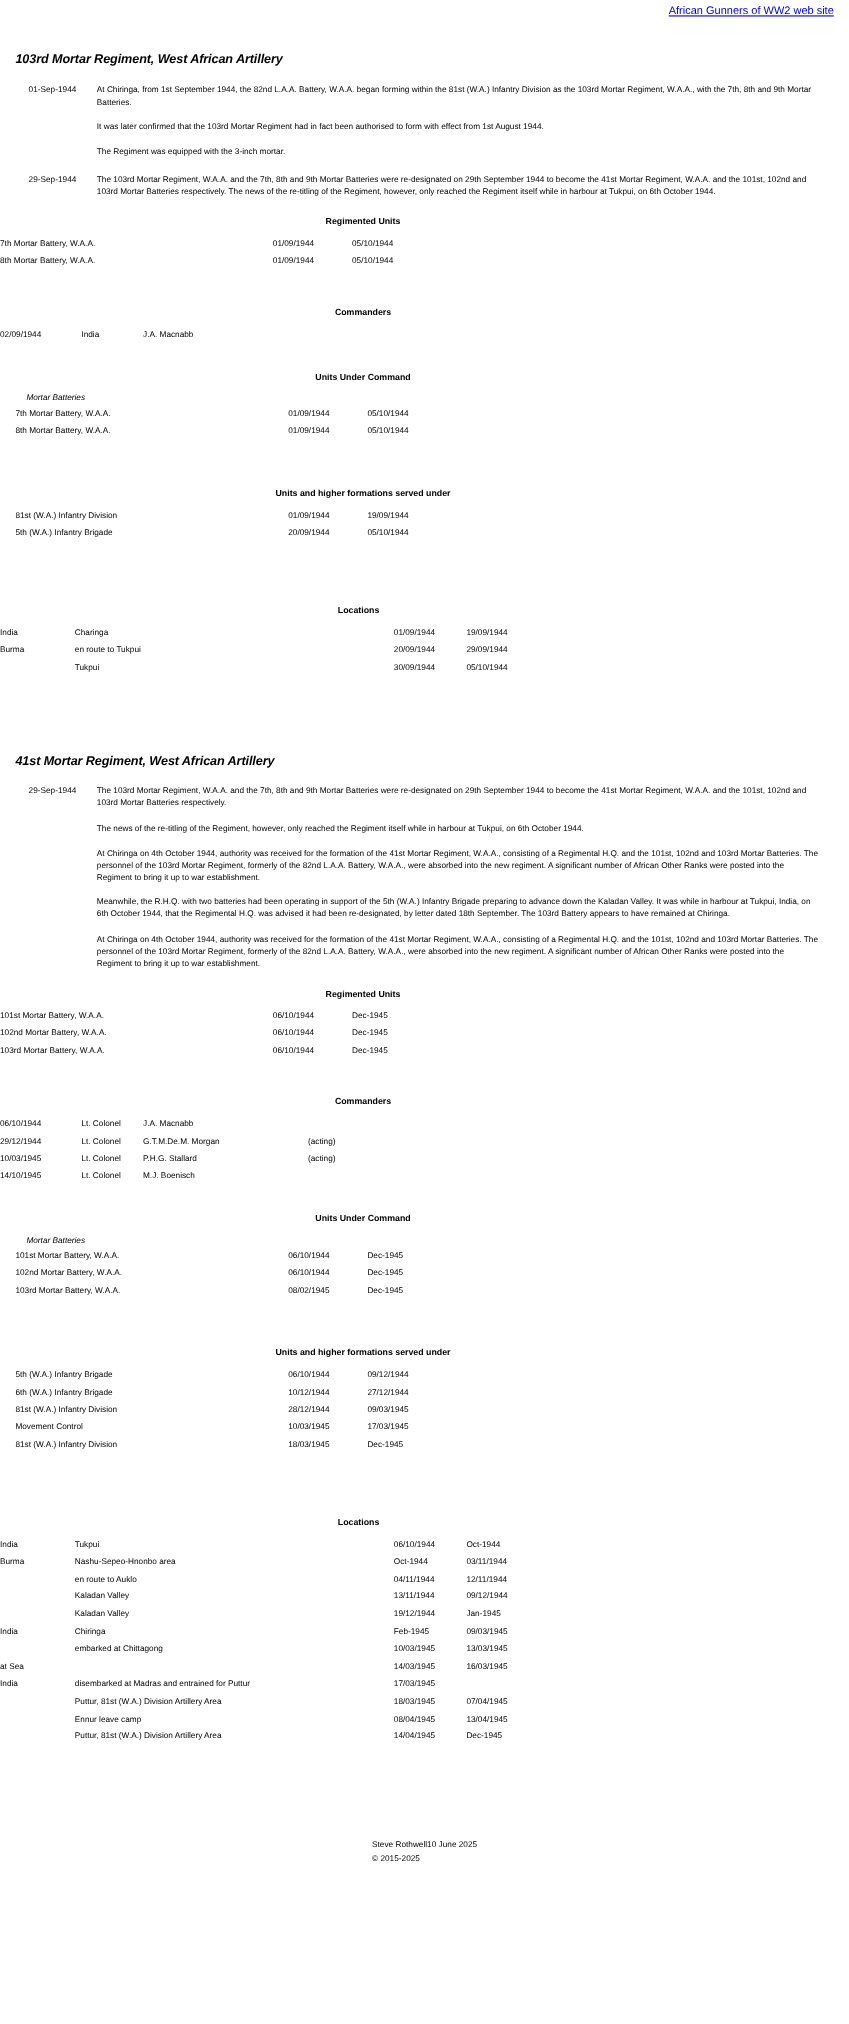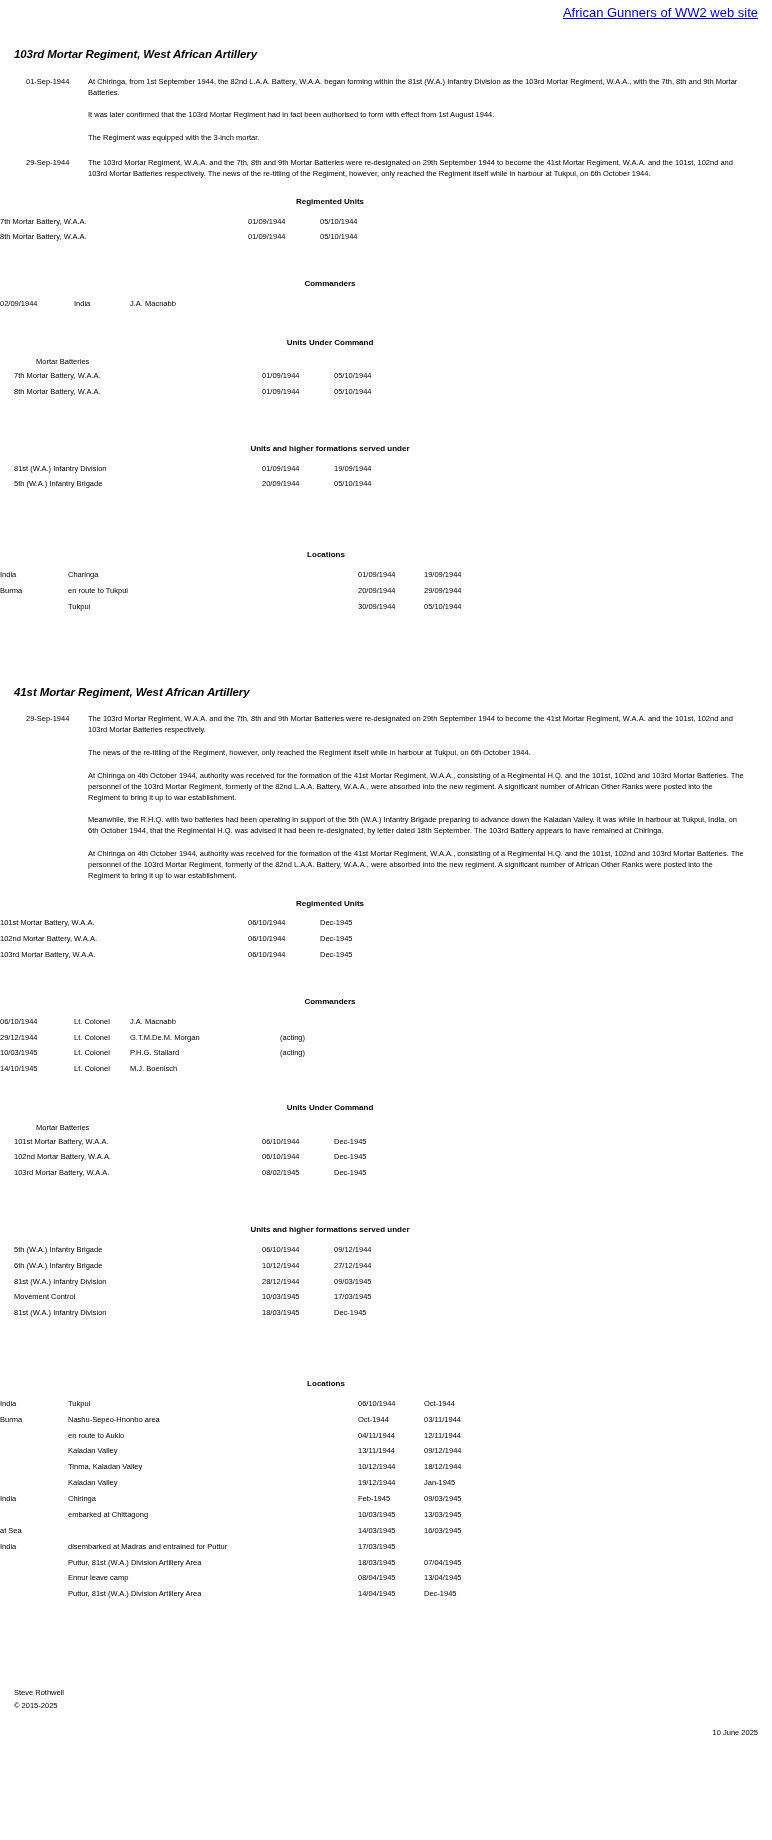--- a/index.html
+++ b/index.html
@@ -25,21 +25,21 @@
 
   
   .toplink-row {
     text-align: right;
     padding: 4px 14px 0 0;
     height: 14px;
   }
   .toplink {
     color: #0000cc;
     text-decoration: underline;
-    font-size: 13px;
+    font-size: 10px;
     cursor: pointer;
     margin-top: 15px;
   }
 
   
   h1.regiment-title {
     font-size: 11.5px;
     font-weight: bold;
     font-style: italic;
     margin: 28px 0 0 14px;
@@ -93,22 +93,23 @@
 
   
   .units-table {
     margin-left: 38px;
   }
   .units-table td.name { width: 248px; }
   .units-table td.from { width: 72px; }
   .units-table td.to   { width: 80px; }
 
   .group-label {
-    margin-left: 36px;
+    margin-left: 24px;
     padding: 2px 0 1px 0;
+    font-style: italic;
   }
   .indent-row td.name { padding-left: 14px; }
 
   
   .cmd-table {
     margin-left: 148px;
   }
   .cmd-table td.date { width: 74px; }
   .cmd-table td.rank { width: 56px; }
   .cmd-table td.cname { width: 150px; }
@@ -124,27 +125,27 @@
   .loc-table td.to      { width: 70px; }
 
   .spacer-lg { height: 26px; }
   .spacer-md { height: 16px; }
   .spacer-sm { height: 8px; }
   .spacer-xl { height: 40px; }
 
   
   .footer {
     display: flex;
-    justify-content: space-between;
+    justify-content: center;
     padding: 0 14px 0 14px;
     margin-top: 44px;
     font-size: 7.5px;
   }
   .footer-left div { padding: 1px 0; }
-  .footer-right { padding-top: 1px; margin-top: 40px; }
+  .footer-right { padding-top: 1px; }
 </style>
 </head>
 <body>
 
 <div class="page">
 
   <div class="toplink-row">
     <a class="toplink" href="#">African Gunners of WW2 web site</a>
   </div>
 
@@ -389,26 +390,20 @@
               <td class="to">12/11/1944</td>
             </tr>
             <tr>
               <td class="country"></td>
               <td class="place">Kaladan Valley</td>
               <td class="from">13/11/1944</td>
               <td class="to">09/12/1944</td>
             </tr>
             <tr>
               <td class="country"></td>
-              <td class="place">Tinma, Kaladan Valley</td>
-              <td class="from">10/12/1944</td>
-              <td class="to">18/12/1944</td>
-            </tr>
-            <tr>
-              <td class="country"></td>
               <td class="place">Kaladan Valley</td>
               <td class="from">19/12/1944</td>
               <td class="to">Jan-1945</td>
             </tr>
             <tr>
               <td class="country">India</td>
               <td class="place">Chiringa</td>
               <td class="from">Feb-1945</td>
               <td class="to">09/03/1945</td>
             </tr>

